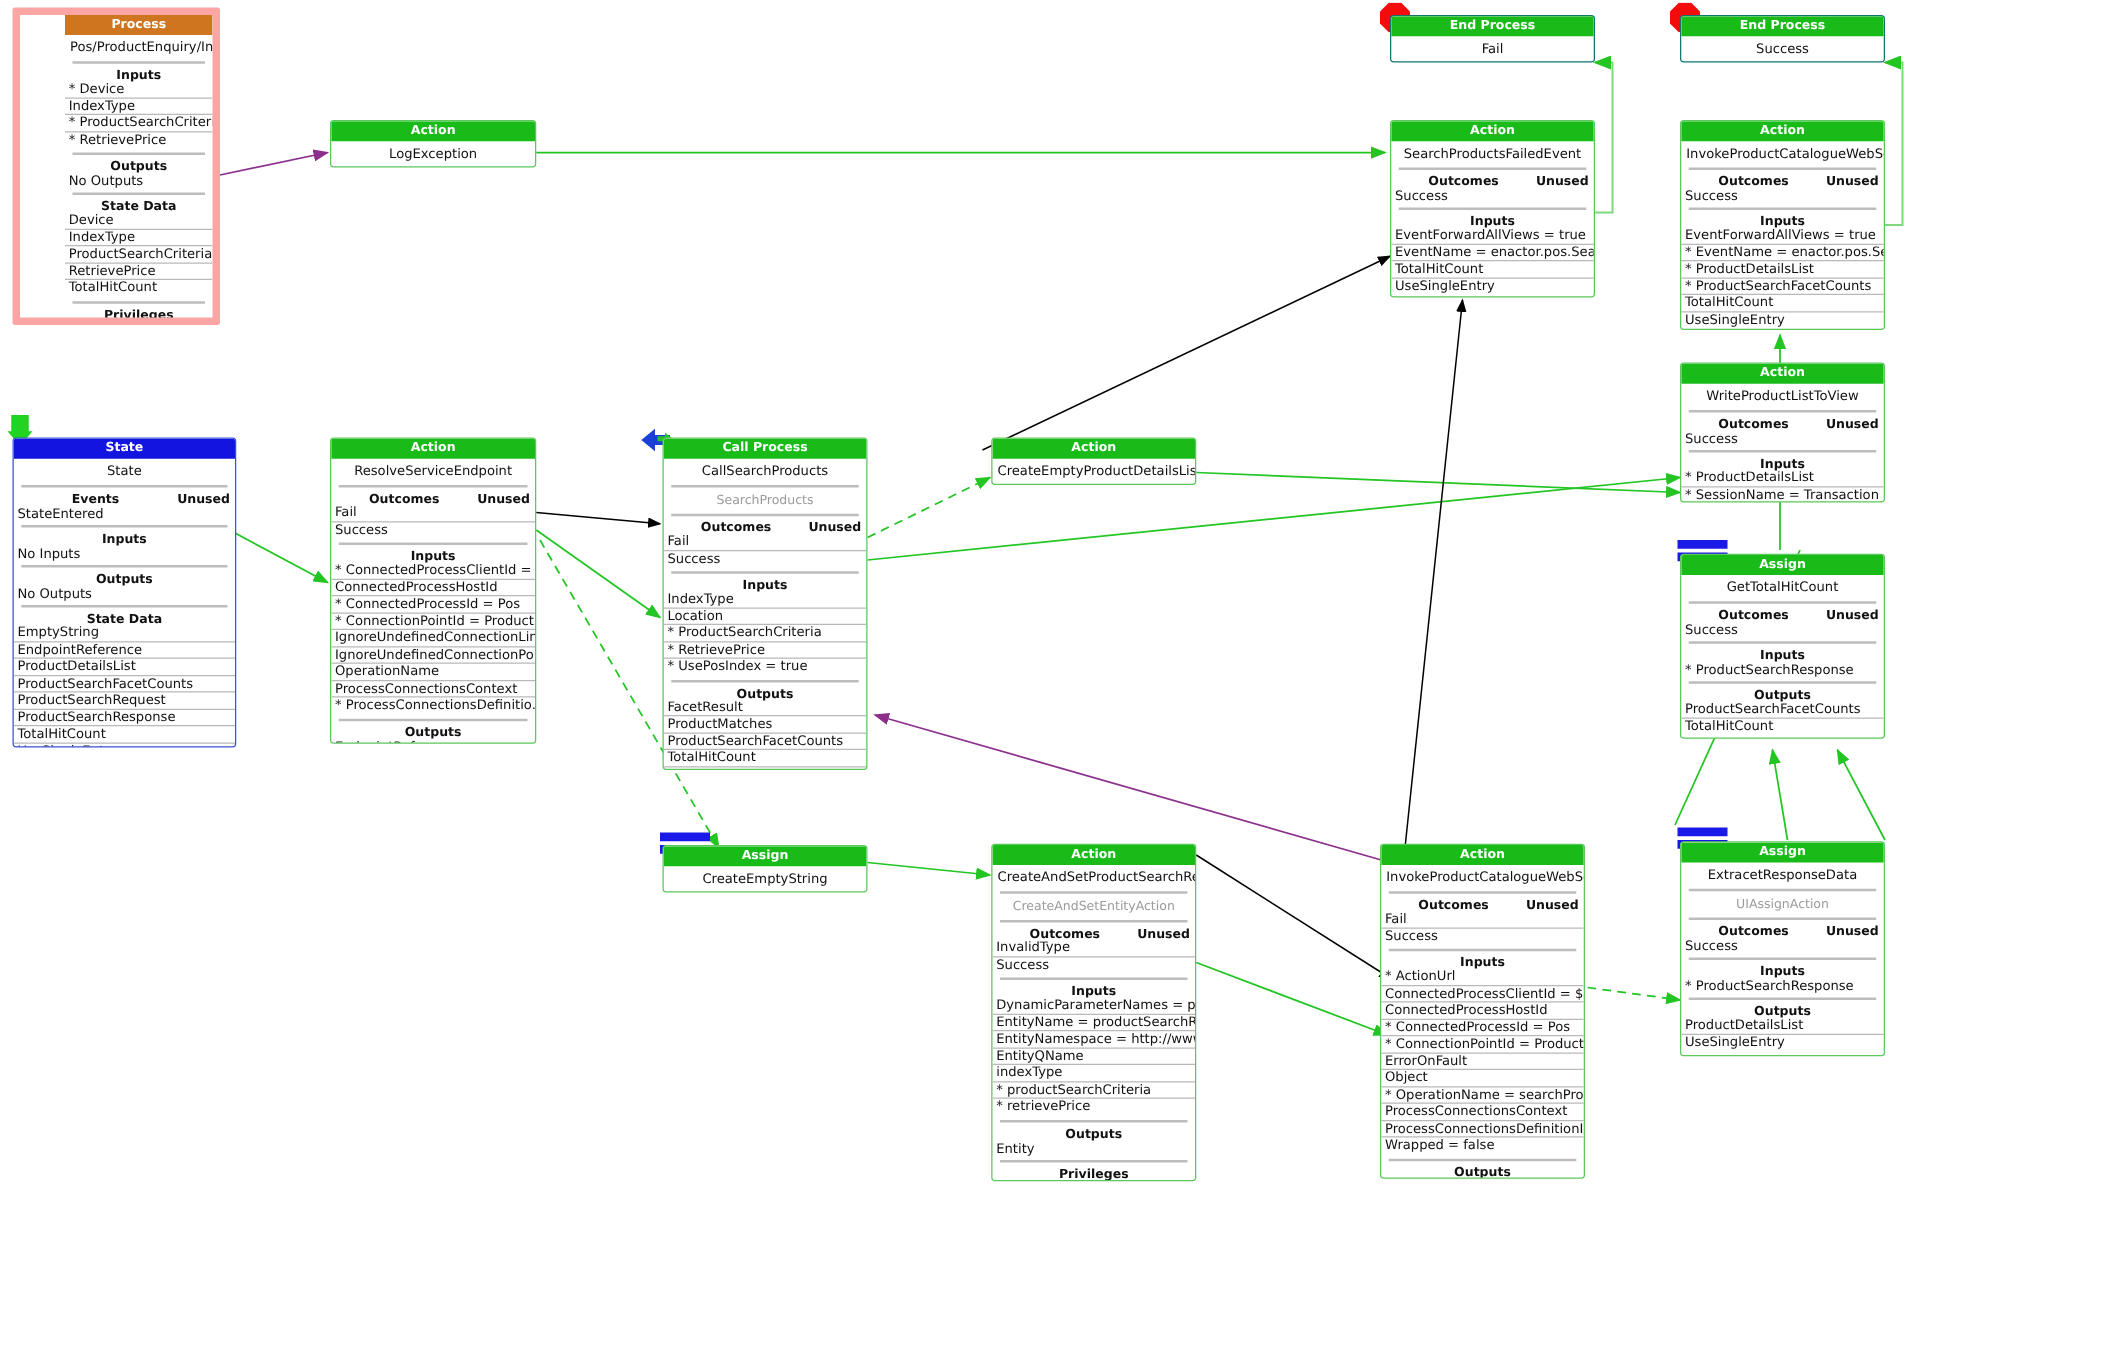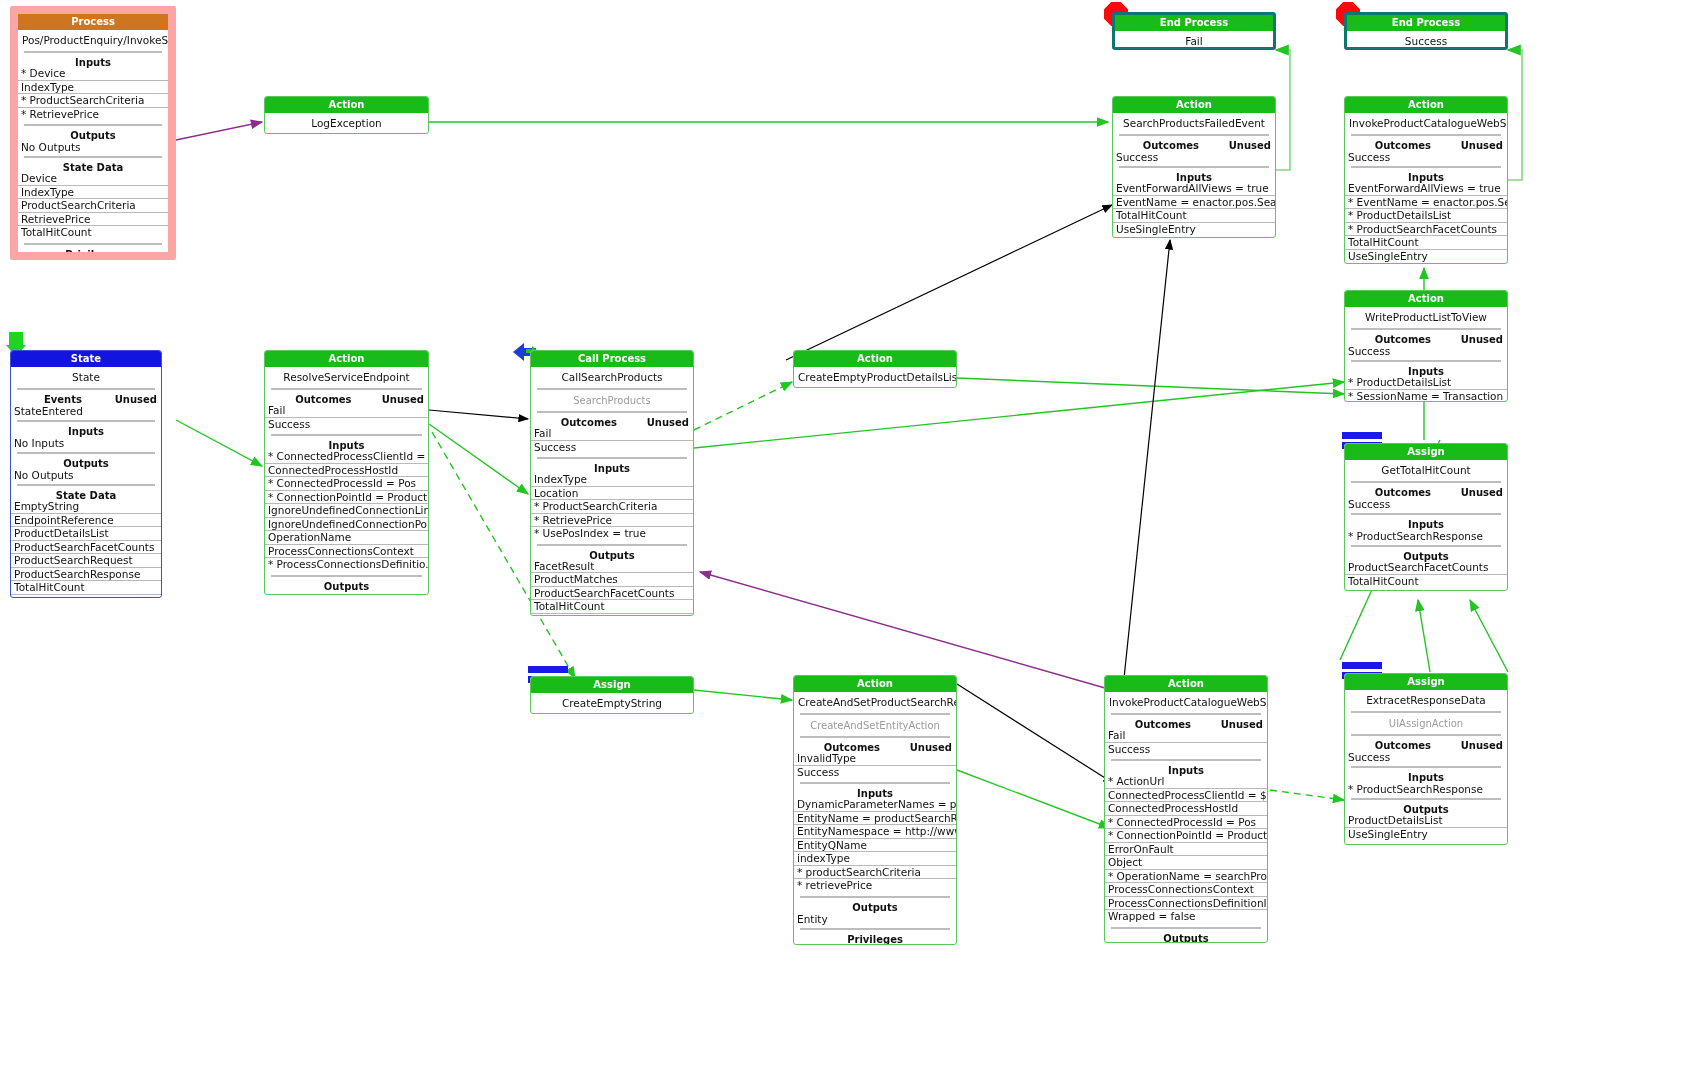--- a/index.html
+++ b/index.html
@@ -4,23 +4,23 @@
 <style>
   html,body{margin:0;padding:0;background:#ffffff;}
   body{width:1682px;height:1076px;position:relative;
        font-family:"DejaVu Sans","Liberation Sans",sans-serif;
        -webkit-font-smoothing:antialiased;}
   #canvas{position:absolute;left:0;top:0;width:1682px;height:1076px;overflow:hidden;}
   svg#wires{position:absolute;left:0;top:0;width:1682px;height:1076px;pointer-events:none;}
 
   .node{position:absolute;background:#ffffff;border:1px solid #5ac85a;
         border-radius:3px;box-sizing:border-box;overflow:hidden;}
-  .node.proc{border:8px solid #fca5a5;border-radius:2px;}
+  .node.proc{border:6px solid #fca5a5;border-radius:2px;padding-left:36px;}
   .node.state{border:1px solid #3b4fd8;}
-  .node.endp{border:3px solid #0f766e;}
+  .node.endp{border:1px solid #0f766e;}
 
   .hdr{height:16px;line-height:16px;text-align:center;color:#ffffff;
        font-size:10px;font-weight:bold;background:#19bb19;position:relative;}
   .hdr.orange{background:#cf7520;}
   .hdr.blue{background:#1414e0;}
   .title{text-align:center;font-size:10.5px;color:#111;padding:4px 4px 3px 4px;}
   .subtitle{text-align:center;font-size:10px;color:#9b9b9b;padding:2px 4px 3px 4px;}
 
   .rule{height:0;border-top:2px solid #bdbdbd;margin:2px 6px 3px 6px;}
   .sect{font-size:10px;font-weight:bold;color:#111;text-align:center;padding:1px 0 0 0;}
@@ -129,21 +129,21 @@
   <div class="rule"></div>
   <div class="sect">Privileges</div>
   <div class="plain">No Privileges</div>
 </div>
 
 <div class="startarrow" style="left:5px;top:332px;">
   <svg width="22" height="26" viewBox="0 0 22 26">
         <polygon points="4,0 18,0 18,13 21,13 11,25 1,13 4,13" fill="#22d422"></polygon>
       </svg>
 </div>
-<div class="node state" style="left:10px;top:350px;width:152px;height:248px;">
+<div class="node state" style="left:10px;top:350px;width:179px;height:248px;">
   <div class="hdr blue">State</div>
   <div class="title">State</div>
   <div class="rule"></div>
   <div class="sect">
     <span class="right">Unused</span>
     <span class="lbl">Events</span>
   </div>
   <div class="plain">StateEntered</div>
   <div class="rule"></div>
   <div class="sect">Inputs</div>

